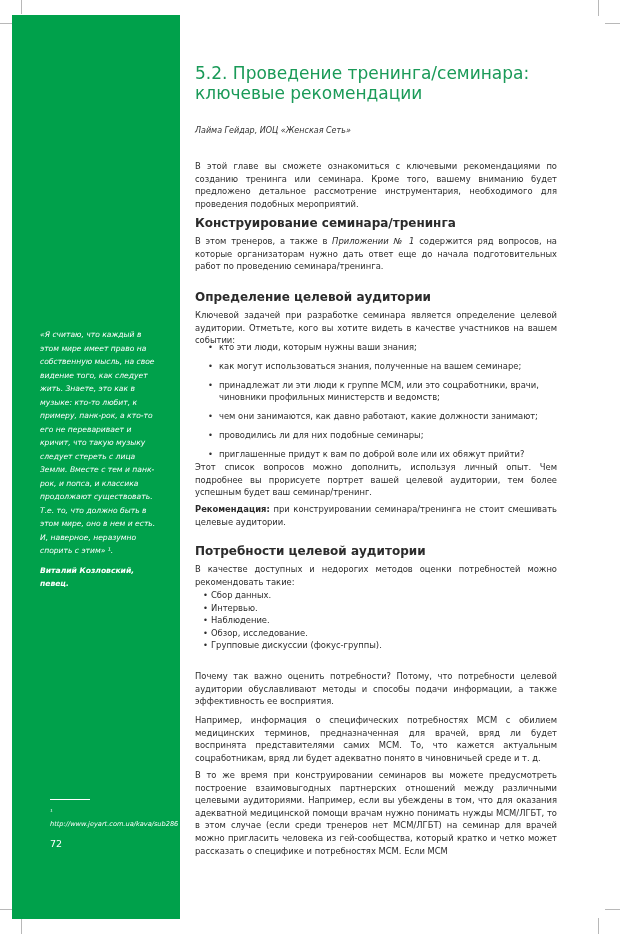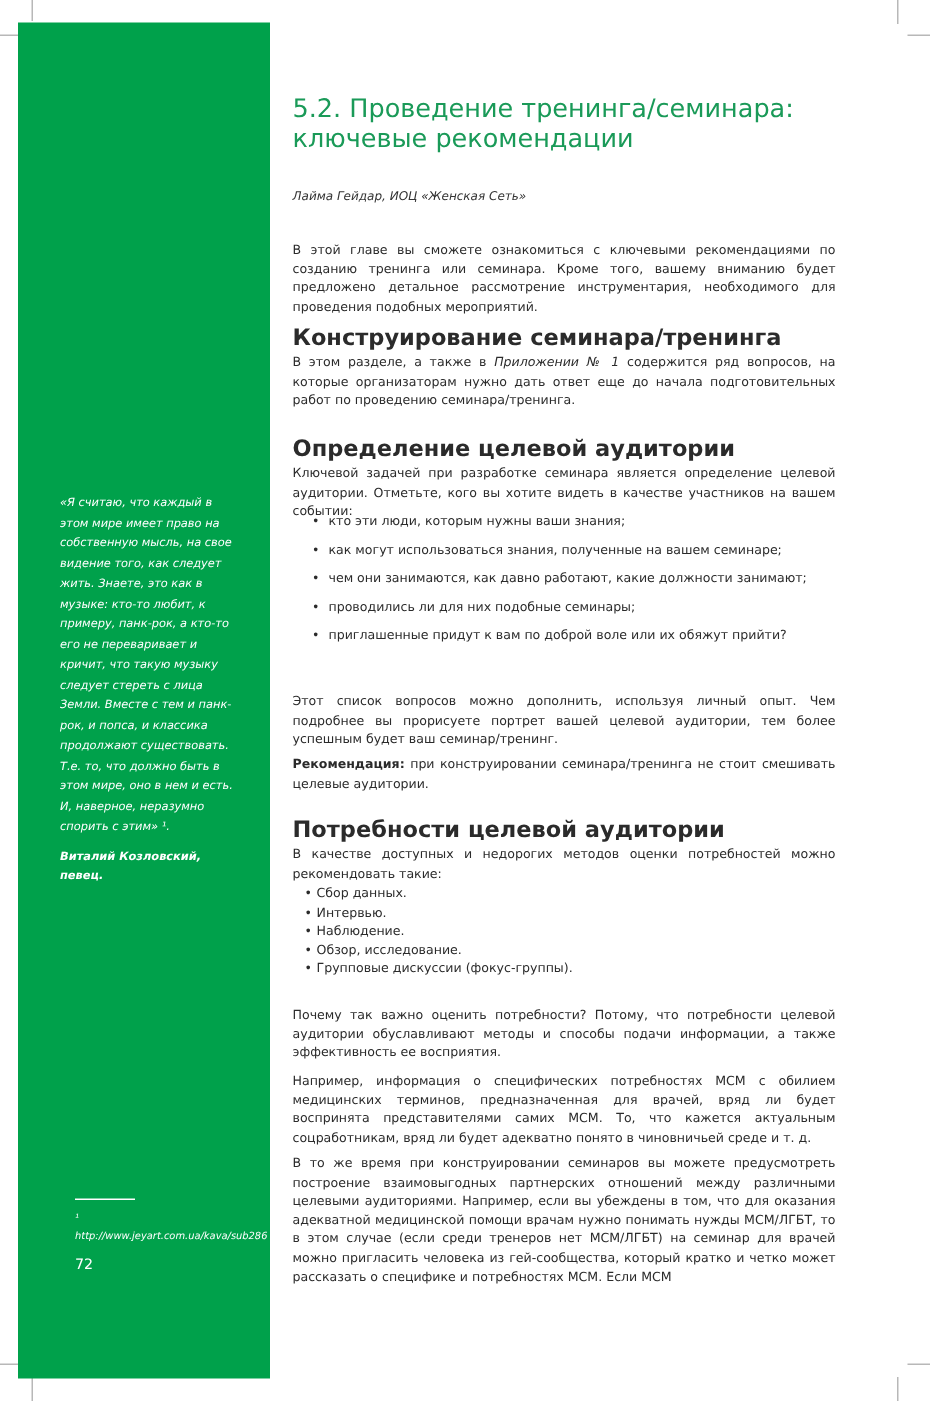--- a/index.html
+++ b/index.html
@@ -30,21 +30,21 @@
   .title {
     position: absolute; left: 195px; top: 63px; width: 380px;
     color: #1a9a58; font-size: 17px; line-height: 20px; font-weight: normal;
     margin: 0;
   }
   .author {
     position: absolute; left: 195px; top: 126px; font-size: 8px; font-style: italic; color: #333;
   }
   .block { position: absolute; left: 195px; width: 362px; font-size: 8.4px; line-height: 12.6px; text-align: justify; }
   .block p { margin: 0; }
-  h2.sec { position: absolute; left: 195px; margin: 0; font-size: 15px; font-weight: bold; color: #2b2b2b; }
+  h2.sec { position: absolute; left: 195px; margin: 0; font-size: 12px; font-weight: bold; color: #2b2b2b; }
   ul.b1 { list-style: none; margin: 4px; padding: 0; position: absolute; left: 195px; width: 362px; font-size: 8.4px; line-height: 12.6px; }
   ul.b1 li { position: relative; padding-left: 20px; margin-bottom: 6.3px; }
   ul.b1 li::before { content: "•"; position: absolute; left: 9px; top: 0; }
   ul.b2 { list-style: none; margin: 0; padding: 0; position: absolute; left: 195px; width: 362px; font-size: 8.4px; line-height: 12.6px; }
   ul.b2 li { position: relative; padding-left: 16px; }
   ul.b2 li::before { content: "•"; position: absolute; left: 8px; top: 0; }
   i.em { }
   b { font-weight: bold; }
 </style>
 </head>
@@ -70,30 +70,31 @@
 
 <h1 class="title">5.2. Проведение тренинга/семинара: ключевые рекомендации</h1>
 <div class="author">Лайма Гейдар, ИОЦ «Женская Сеть»</div>
 
 <div class="block" style="top:160px;">
   <p>В этой главе вы сможете ознакомиться с ключевыми рекомендациями по созданию тренинга или семинара. Кроме того, вашему вниманию будет предложено детальное рассмотрение инструментария, необходимого для проведения подобных мероприятий.</p>
 </div>
 
 <h2 class="sec" style="top:216px;">Конструирование семинара/тренинга</h2>
 <div class="block" style="top:235px;">
-  <p><span>В этом разделе, а также в </span><i class="em">Приложении № 1</i><span> содержится ряд вопросов, на которые организаторам нужно дать ответ еще до начала подготовительных работ по проведению семинара/тренинга.</span></p>
+  <p><span>В этом тренеров, а также в </span><i class="em">Приложении № 1</i><span> содержится ряд вопросов, на которые организаторам нужно дать ответ еще до начала подготовительных работ по проведению семинара/тренинга.</span></p>
 </div>
 
 <h2 class="sec" style="top:290px;">Определение целевой аудитории</h2>
 <div class="block" style="top:309px;">
   <p>Ключевой задачей при разработке семинара является определение целевой аудитории. Отметьте, кого вы хотите видеть в качестве участников на вашем событии:</p>
 </div>
 <ul class="b1" style="top:337px;">
   <li>кто эти люди, которым нужны ваши знания;</li>
   <li>как могут использоваться знания, полученные на вашем семинаре;</li>
+  <li>принадлежат ли эти люди к группе МСМ, или это соцработники, врачи, чиновники профильных министерств и ведомств;</li>
   <li>чем они занимаются, как давно работают, какие должности занимают;</li>
   <li>проводились ли для них подобные семинары;</li>
   <li>приглашенные придут к вам по доброй воле или их обяжут прийти?</li>
 </ul>
 <div class="block" style="top:461px;">
   <p>Этот список вопросов можно дополнить, используя личный опыт. Чем подробнее вы прорисуете портрет вашей целевой аудитории, тем более успешным будет ваш семинар/тренинг.</p>
 </div>
 <div class="block" style="top:503px;">
   <p><b>Рекомендация:</b><span> при конструировании семинара/тренинга не стоит смешивать целевые аудитории.</span></p>
 </div>

